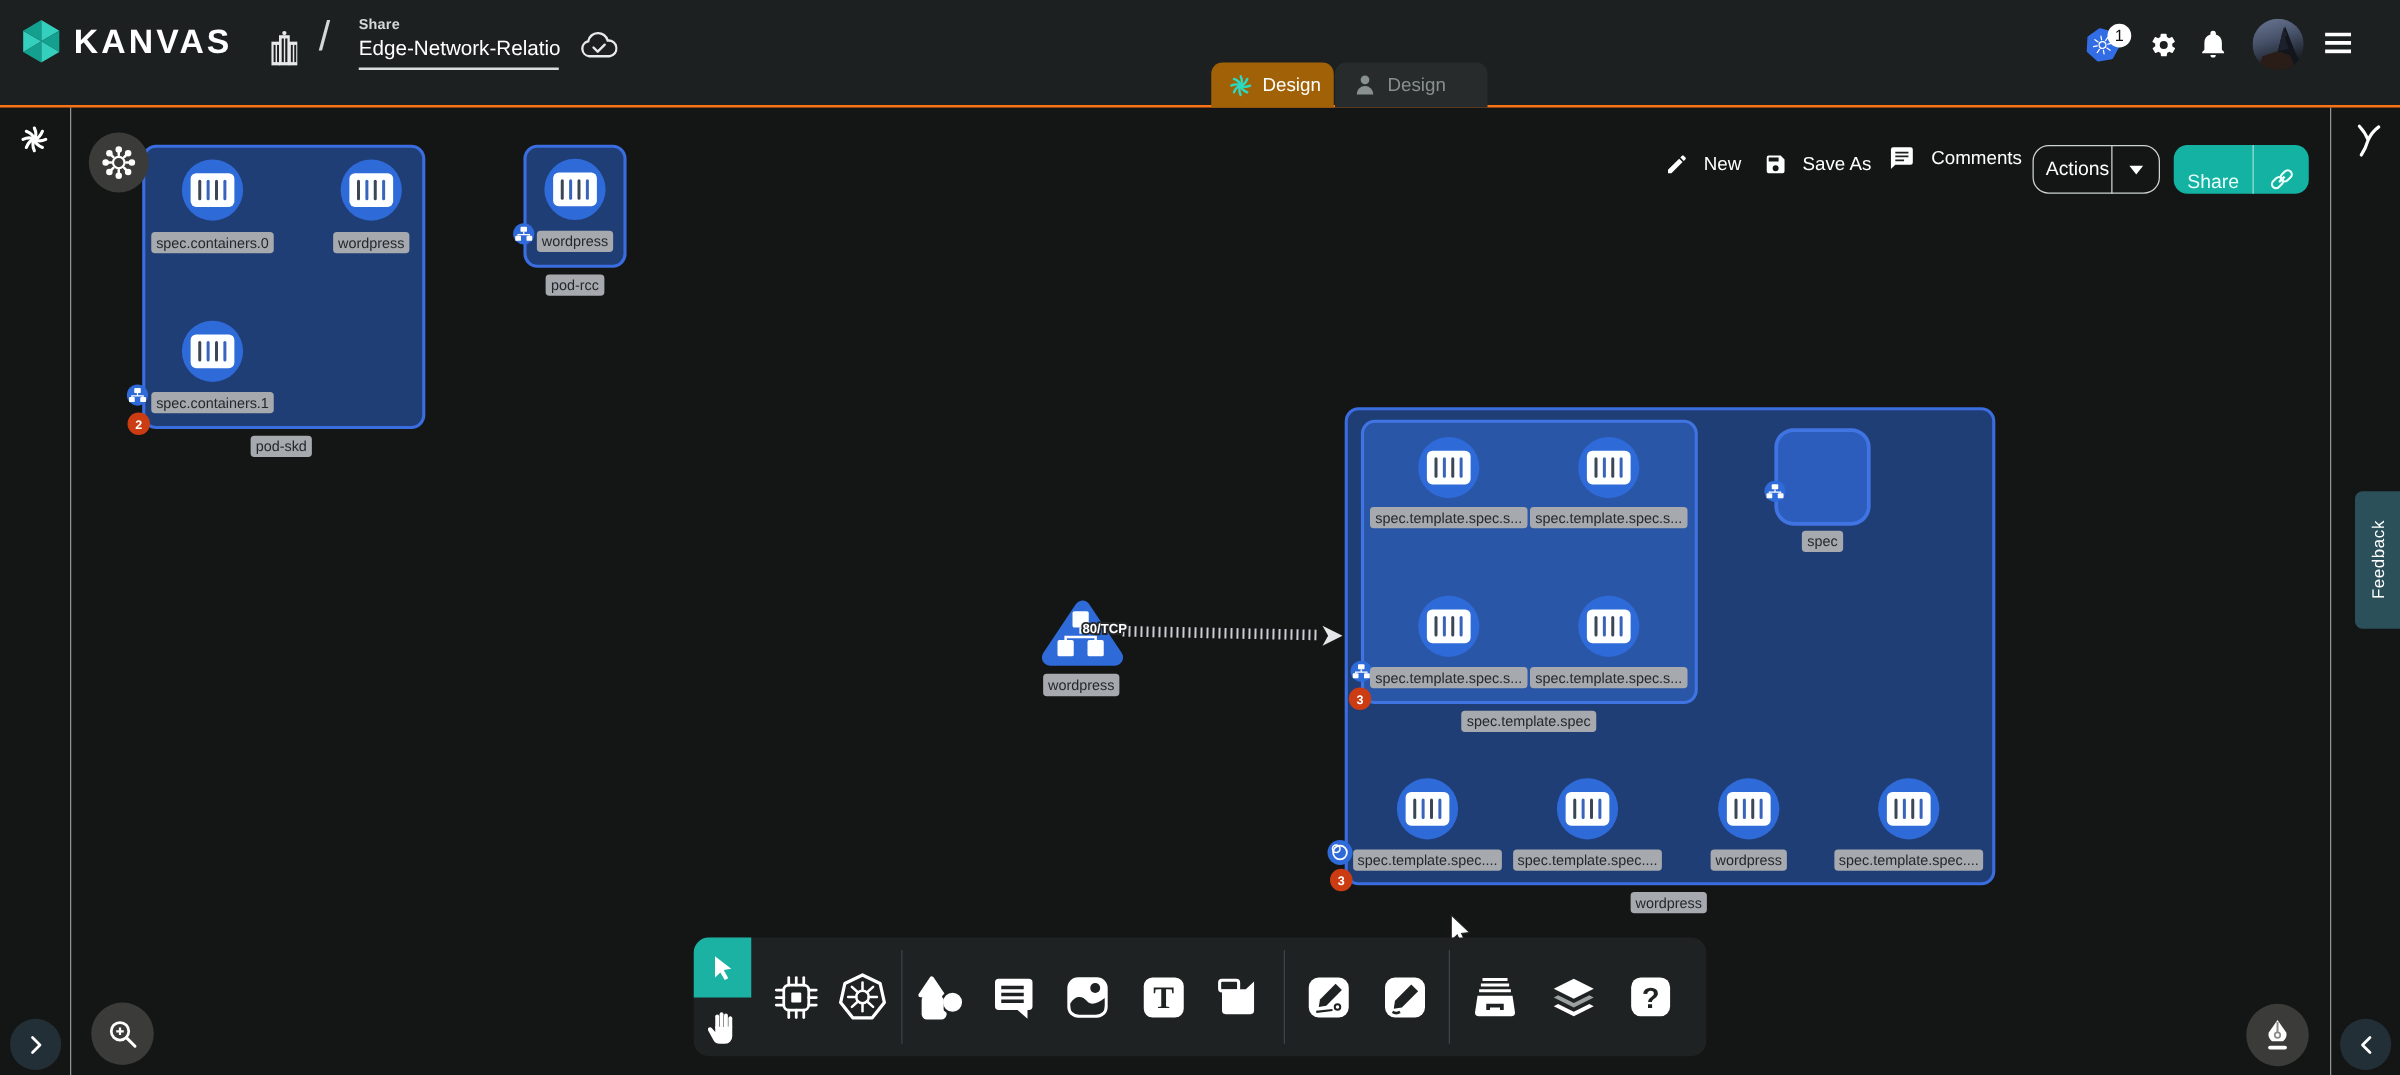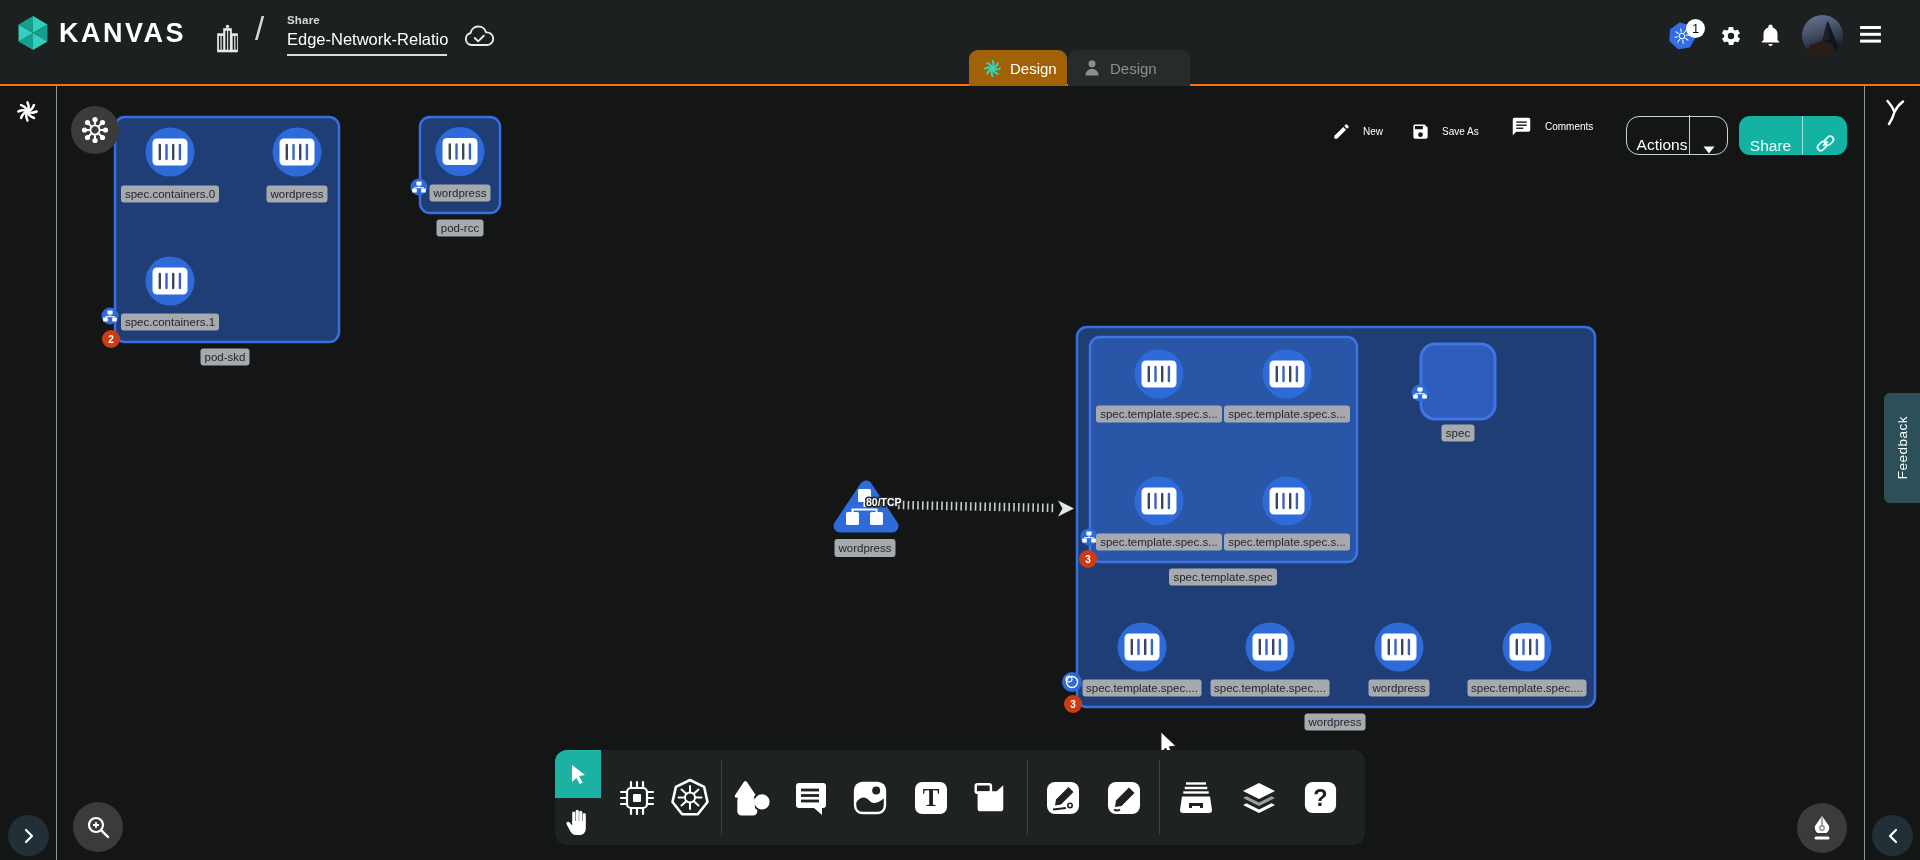--- a/index.html
+++ b/index.html
@@ -20,26 +20,26 @@
   
   .tab { position:absolute; top:50px; height:36px; display:flex; align-items:center; border-radius:9px 9px 0 0; font-size:15px; }
   #tab-design { left:969px; width:98px; background:#a16207; color:#fff; }
   #tab-operate { left:1068px; width:122px; background:#272b2b; color:#899090; }
   .tab svg { margin:0 8px 0 14px; }
 
   #topicons { position:absolute; right:0; top:0; height:84px; }
 
   
   #actionrow { position:absolute; top:116px; left:0; width:1920px; height:40px; }
-  .act { position:absolute; display:flex; align-items:center; color:#fff; font-size:10px; }
+  .act { position:absolute; display:flex; align-items:center; color:#fff; font-size:15px; }
   .act svg { margin-right:12px; }
   #act-new { left:1332px; top:6px; }
   #act-save { left:1411px; top:6px; }
   #act-comments { left:1510px; top:0;justify-content:space-between; }
-  #btn-actions { position:absolute; left:1626px; top:0px; width:102px; height:39px; border:1px solid #ccd3d3; border-radius:13px; display:flex; align-items:flex-end; color:#fff; font-size:17px; }
+  #btn-actions { position:absolute; left:1626px; top:0px; width:102px; height:39px; border:1px solid #ccd3d3; border-radius:13px; display:flex; align-items:center; color:#fff; font-size:17px; }
   #btn-actions .lbl { padding-left:8px; width:62px; font-size:15.5px; text-align:center; }
   #btn-actions .sep { width:1px; height:39px; background:#ccd3d3; }
   #btn-actions .car { flex:1; display:flex; justify-content:center; }
   #btn-share { position:absolute; left:1739px; top:0px; width:108px; height:39px; background:#14b2a2; border-radius:11px; display:flex; align-items:flex-end; color:#eafffa; font-size:15.5px; }
   #btn-share .lbl { width:63px; text-align:center; }
   #btn-share .sep { width:1px; height:39px; background:#9adfd6; }
   #btn-share .lnk { flex:1; display:flex; justify-content:center; }
 
   
   #leftrail  { position:absolute; left:0; top:86px; width:57px; height:774px; border-right:1px solid #8f9494; }

